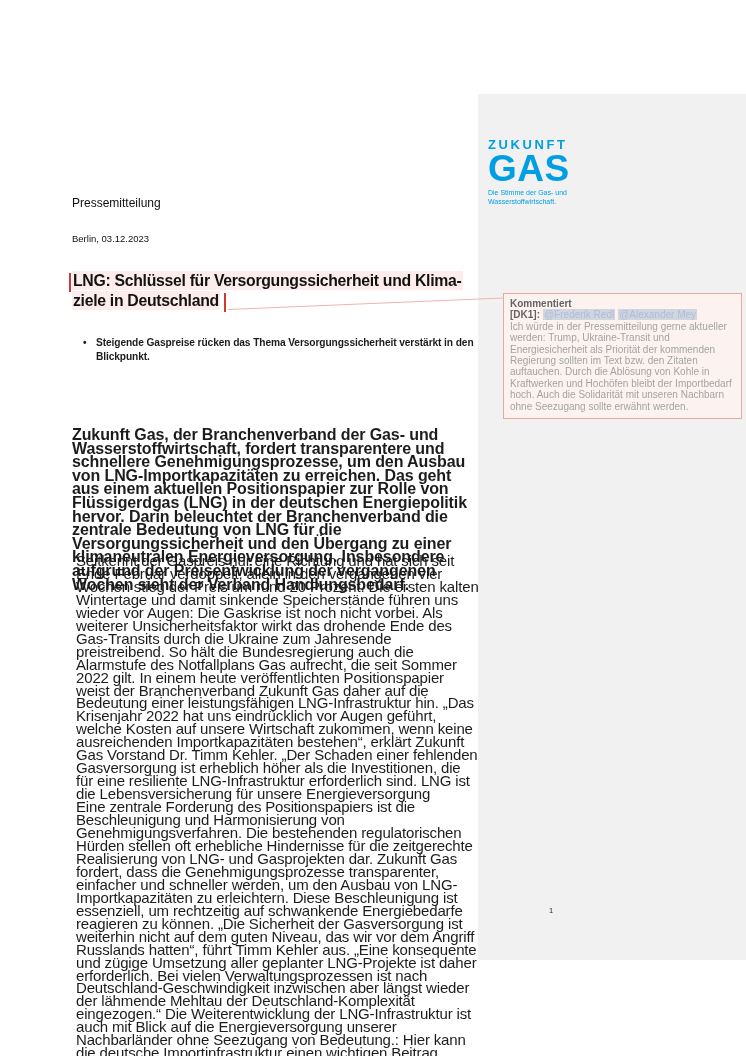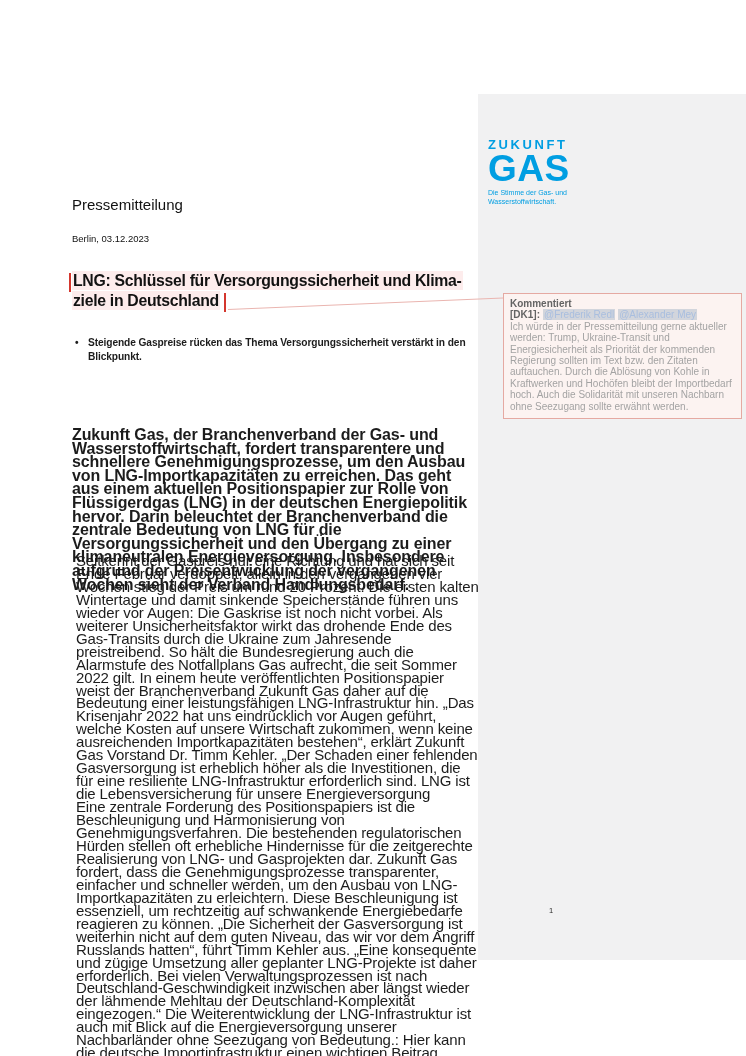--- a/index.html
+++ b/index.html
@@ -11,35 +11,35 @@
   
   .gray-panel { position:absolute; left:478px; top:94px; width:268px; height:866px; background:#f1f1f2; }
 
   
   .logo { position:absolute; left:488px; top:138px; color:#009ee2; }
   .logo-top { font-size:13px; font-weight:bold; letter-spacing:2.6px; line-height:13px; }
   .logo-gas { font-size:37px; font-weight:bold; letter-spacing:0.5px; line-height:34px; margin-top:1px; }
   .logo-tagline { font-size:7px; line-height:8.6px; margin-top:3px; width:86px; }
 
   
-  .doc-type { position:absolute; left:72px; top:196px; font-size:15px; color:#111; }
+  .doc-type { position:absolute; left:72px; top:196px; font-size:12px; color:#111; }
   .date-line { position:absolute; left:72px; top:233px; font-size:9.5px; color:#111; }
 
   .headline {
     position:absolute; left:72px; top:271px; width:404px;
     font-size:15.8px; font-weight:bold; line-height:19.5px; letter-spacing:-0.3px;
     color:#121212; hyphens:auto; -webkit-hyphens:auto;
   }
   .headline .hl { background:#fdecec; box-decoration-break:clone; -webkit-box-decoration-break:clone; padding:1px 1px; }
   .change-bar { position:absolute; width:2px; height:19px; background:#d4372e; }
   .bar-start { left:69px; top:273px; }
   .bar-end   { left:224px; top:293px; }
 
   .bullets {
-    position:absolute; left:72px; top:336px; width:404px; list-style:none;
+    position:absolute; left:80px; top:336px; width:404px; list-style:none;
     font-size:10.2px; font-weight:bold; line-height:13.5px; letter-spacing:-0.1px;
     hyphens:auto; -webkit-hyphens:auto;
   }
   .bullets li { position:relative; padding-left:16px; }
   .bullets li::before { content:"•"; position:absolute; left:3px; top:0; }
 
   .lead {
     position:absolute; left:72px; top:428px; width:404px;
     font-size:16px; font-weight:bold; line-height:13.6px; letter-spacing:-0.1px;
     hyphens:auto; -webkit-hyphens:auto;

